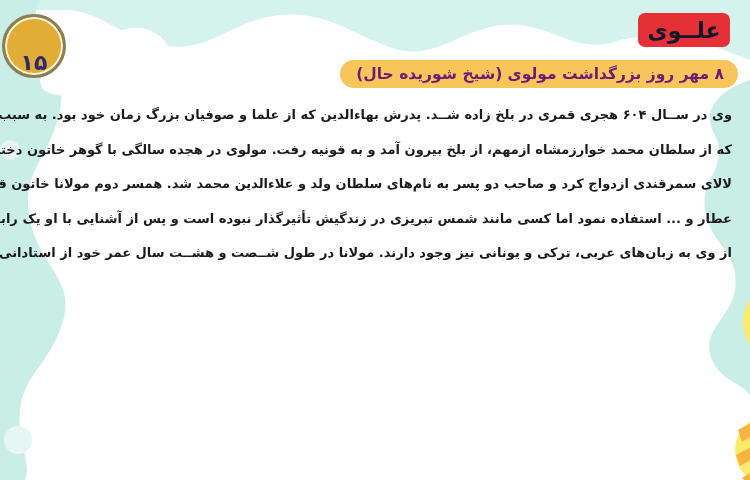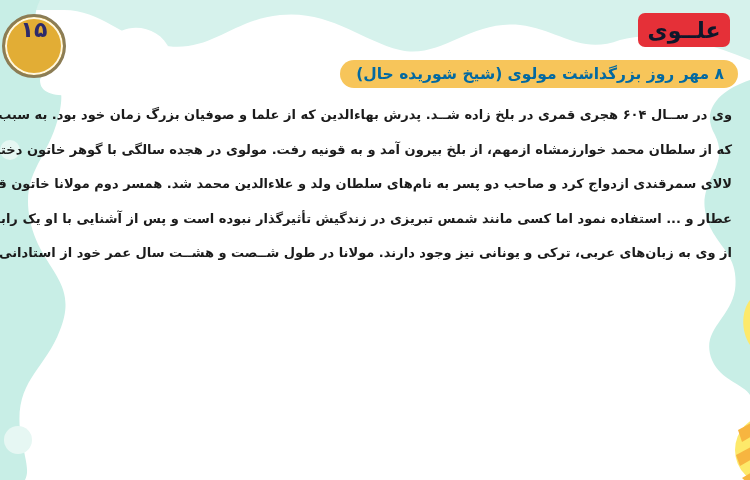--- a/index.html
+++ b/index.html
@@ -27,21 +27,21 @@
     }
     .badge {
       position: absolute;
       left: 2px; top: 14px;
       width: 58px; height: 58px;
       border-radius: 50%;
       background: #e2ad35;
       border: 3px solid #8c7d55;
       box-shadow: inset 0 0 0 2px #fff8e0;
       display: flex;
-      align-items: flex-start;
+      align-items: flex-end;
       justify-content: center;
       z-index: 3;
     }
     .badge-number {
       font-family: "DejaVu Sans", sans-serif;
       font-weight: bold;
       font-size: 22px;
       color: #2c2a6b;
       direction: rtl;
     }
@@ -74,21 +74,21 @@
       align-items: center;
       justify-content: flex-end;
       padding-right: 14px;
       box-sizing: border-box;
       z-index: 3;
     }
     .title-text {
       font-family: "DejaVu Sans", sans-serif;
       font-weight: bold;
       font-size: 15.5px;
-      color: #0369a1;
+      color: #701a75;
       direction: rtl;
       white-space: nowrap;
     }
     .body {
       position: absolute;
       right: 18px; top: 98px;
       width: 600px;
       z-index: 3;
       direction: rtl;
     }

